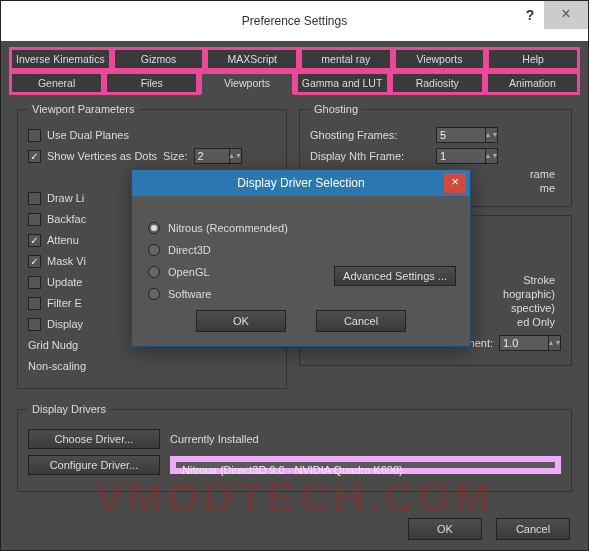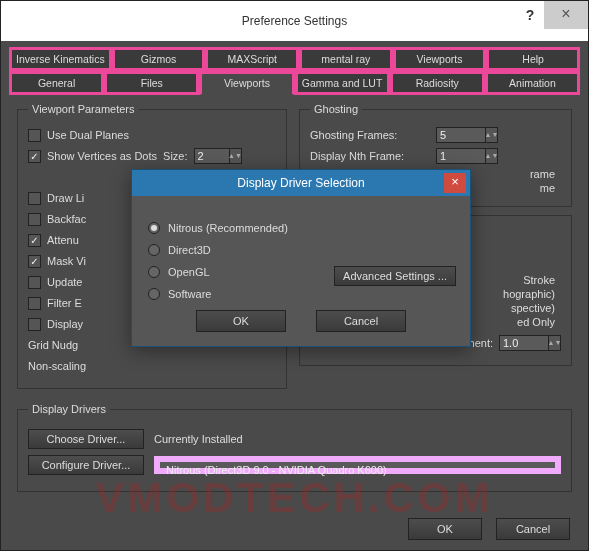--- a/index.html
+++ b/index.html
@@ -30,21 +30,21 @@
 .chk.checked::after { content: "✓"; }
 .lbl { color: #ddd; }
 .spinner { display: inline-flex; }
 .spinner input { width: 36px; height: 16px; background: #5a5a5a; border: 1px solid #222; color: #eee; padding: 0 3px; font-size: 11px; }
 .spinner .spin { width: 12px; height: 16px; background: #555; border: 1px solid #222; border-left: none; font-size: 7px; display: flex; flex-direction: column; align-items: center; justify-content: center; color: #aaa; line-height: 6px; }
 
 .ghost-right fieldset .row .glabel { flex: 0 0 120px; }
 .ghost-right .spinner input { width: 50px; }
 
 .driver-fs { margin-top: 6px; }
-.btn-small { background: linear-gradient(#4d4d4d,#3a3a3a); border: 1px solid #222; color: #ddd; padding: 3px 10px; cursor: pointer; width: 116px; text-align: center; }
+.btn-small { background: linear-gradient(#4d4d4d,#3a3a3a); border: 1px solid #222; color: #ddd; padding: 3px 10px; cursor: pointer; width: 132px; text-align: center; }
 .driver-row { display: flex; align-items: center; gap: 10px; margin: 6px 0; }
 .driver-text { flex: 1; background: #5a5a5a; border: 6px solid #f0abfc; color: #eee; padding: 2px 6px; height: 18px; }
 
 .bottom-row { position: absolute; right: 18px; bottom: 10px; display: flex; gap: 14px; }
 .bottom-row .btn { background: linear-gradient(#4d4d4d,#3a3a3a); border: 1px solid #222; color: #ddd; width: 74px; height: 22px; text-align: center; line-height: 20px; cursor: pointer; }
 
 .overlay { position: absolute; left: 130px; top: 168px; width: 340px; background: linear-gradient(#2b77b0,#2b77b0); border: 1px solid #1a4f77; box-shadow: 0 4px 18px rgba(0,0,0,.4); color: #fff; }
 .overlay-title { height: 26px; display: flex; align-items: center; position: relative; }
 .overlay-title span { flex: 1; text-align: center; font-size: 12px; }
 .overlay-close { position: absolute; right: 4px; top: 3px; width: 22px; height: 20px; background: #cf4a3f; color: #fff; text-align: center; line-height: 18px; font-size: 13px; cursor: pointer; }

